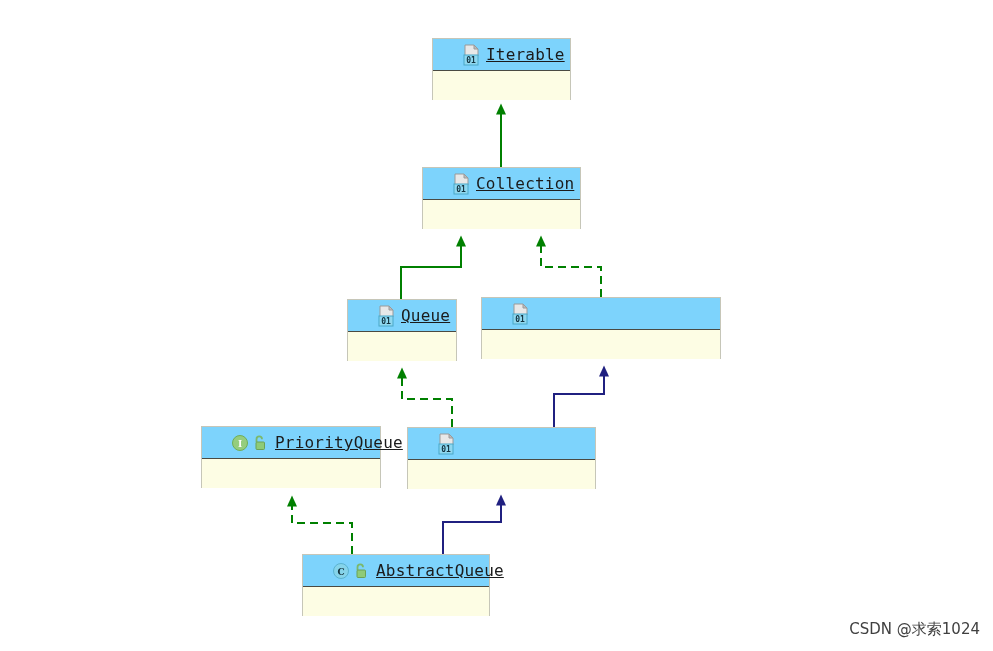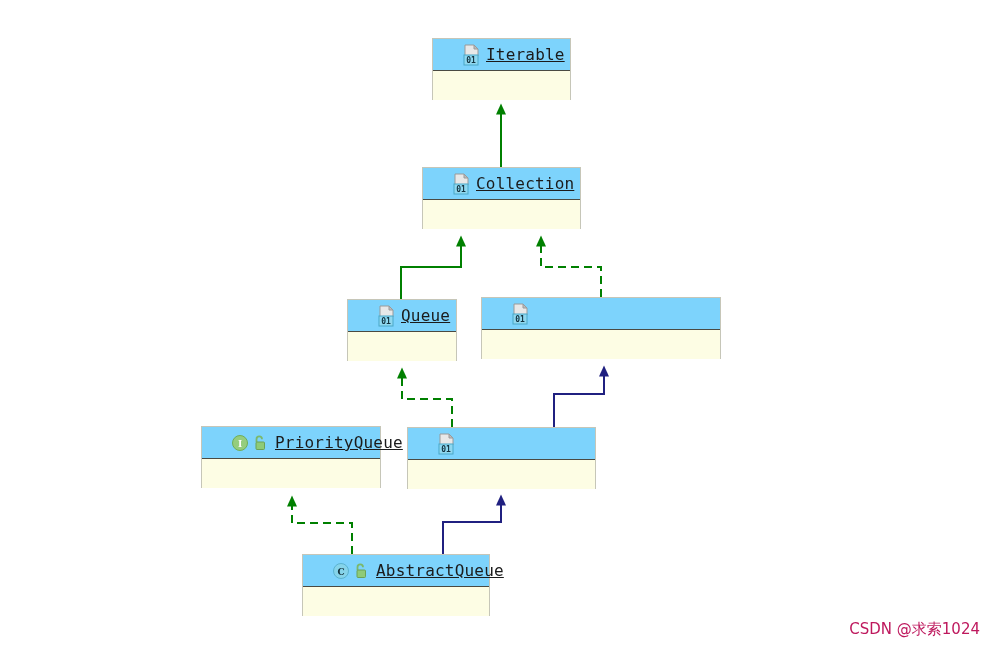--- a/index.html
+++ b/index.html
@@ -62,21 +62,21 @@
     white-space: nowrap;
     padding-right: 6px;
     text-decoration: underline;
   }
   .watermark {
     position: absolute;
     right: 13px;
     bottom: 12px;
     font-family: "DejaVu Sans", sans-serif;
     font-size: 15px;
-    color: #be185d;
+    color: #404040;
     white-space: nowrap;
     user-select: none;
   }
 </style>
 </head>
 <body>
 
 <div id="diagram-canvas">
 
   <svg id="edge-layer" viewBox="0 0 993 651" xmlns="http://www.w3.org/2000/svg">

